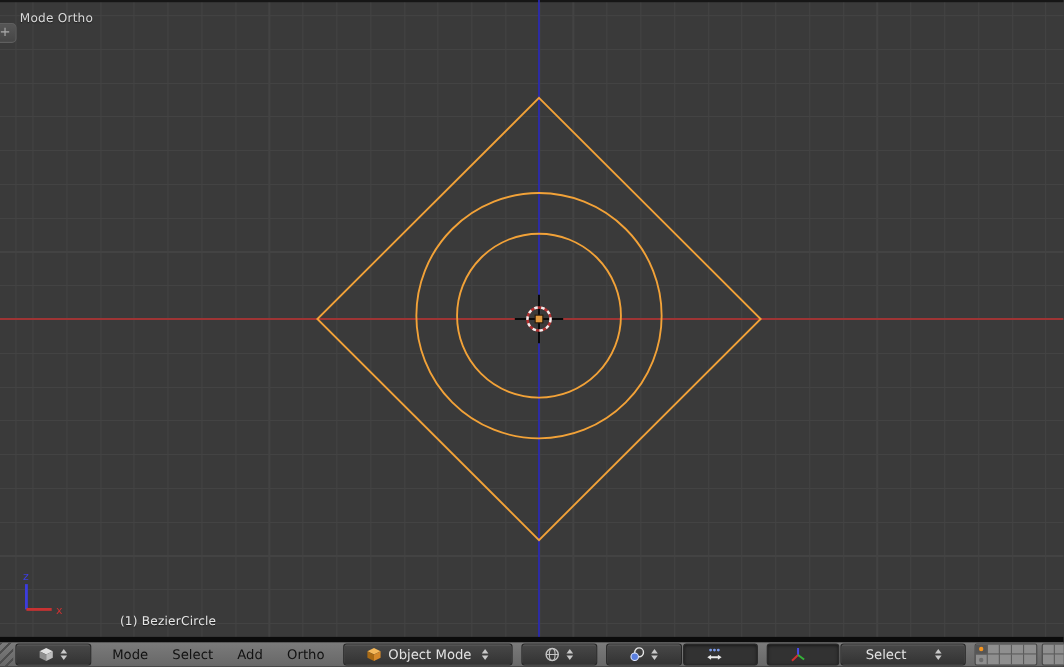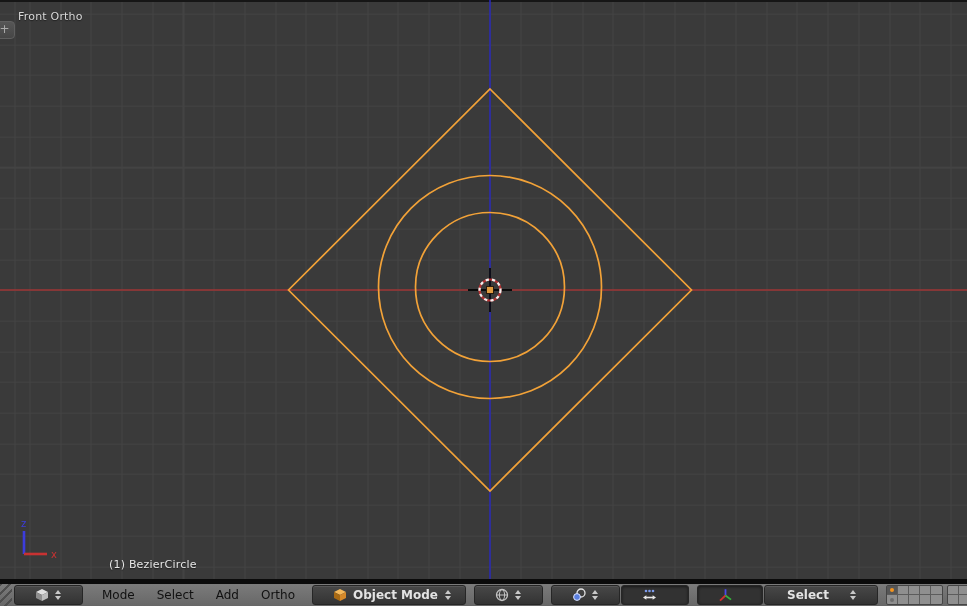--- a/index.html
+++ b/index.html
@@ -34,21 +34,21 @@
     position:absolute;left:0;top:584px;width:100%;height:22px;
     background:linear-gradient(#7b7b7b,#676767);
     display:flex;align-items:center;font-size:12px;color:#111;
   }
   #corner-grip{width:12px;height:22px;flex:none;
     background:repeating-linear-gradient(135deg,#4e4e4e 0 2px,transparent 2px 6px);}
   .dd,.btn-dark{
     height:18px;display:flex;align-items:center;gap:4px;padding:0 20px;flex:none;
     background:linear-gradient(#484848,#333333);
     border:1px solid #262626;border-radius:3px;color:#e3e3e3;
-    box-shadow:inset 0 1px 0 rgba(255,255,255,.09);cursor:pointer;font-weight:bold;
+    box-shadow:inset 0 1px 0 rgba(255,255,255,.09);cursor:pointer;
   }
   .pressed{background:#323232;box-shadow:inset 0 1px 3px rgba(0,0,0,.55);}
   .btn-light{
     height:18px;display:flex;align-items:center;justify-content:center;padding:0 3px;flex:none;
     background:linear-gradient(#a4a4a4,#878787);
     border:1px solid #4e4e4e;border-radius:3px;cursor:pointer;
   }
   .dd .lbl{white-space:nowrap;padding:0 2px;}
   .spin{width:9px;height:14px;display:flex;flex-direction:column;align-items:center;justify-content:center;flex:none;}
   .spin::before{content:"";border-left:3.5px solid transparent;border-right:3.5px solid transparent;border-bottom:4px solid #c9c9c9;margin-bottom:2px;}
@@ -91,21 +91,21 @@
     </g>
 
     <g id="gizmo" transform="translate(24,554)">
       <line id="giz-z" stroke-width="2.6" x1="0" y1="0" x2="0" y2="-23" stroke="#3c3cdc"></line>
       <line id="giz-x" stroke-width="2.6" x1="0" y1="0" x2="23" y2="0" stroke="#c83232"></line>
       <text id="giz-z-lbl" font-size="10" x="-3" y="-27" fill="#3c3cdc">z</text>
       <text id="giz-x-lbl" font-size="10" x="27" y="4" fill="#c83232">x</text>
     </g>
   </svg>
 
-  <div id="view-name" class="vp-label">Front Ortho</div>
+  <div id="view-name" class="vp-label">Mode Ortho</div>
   <div id="object-info" class="vp-label">(1) BezierCircle</div>
   <div id="add-region-btn">+</div>
 </div>
 
 <div id="divider"></div>
 
 <div id="header">
   <div id="corner-grip"></div>
 
   <div class="dd ml2">

